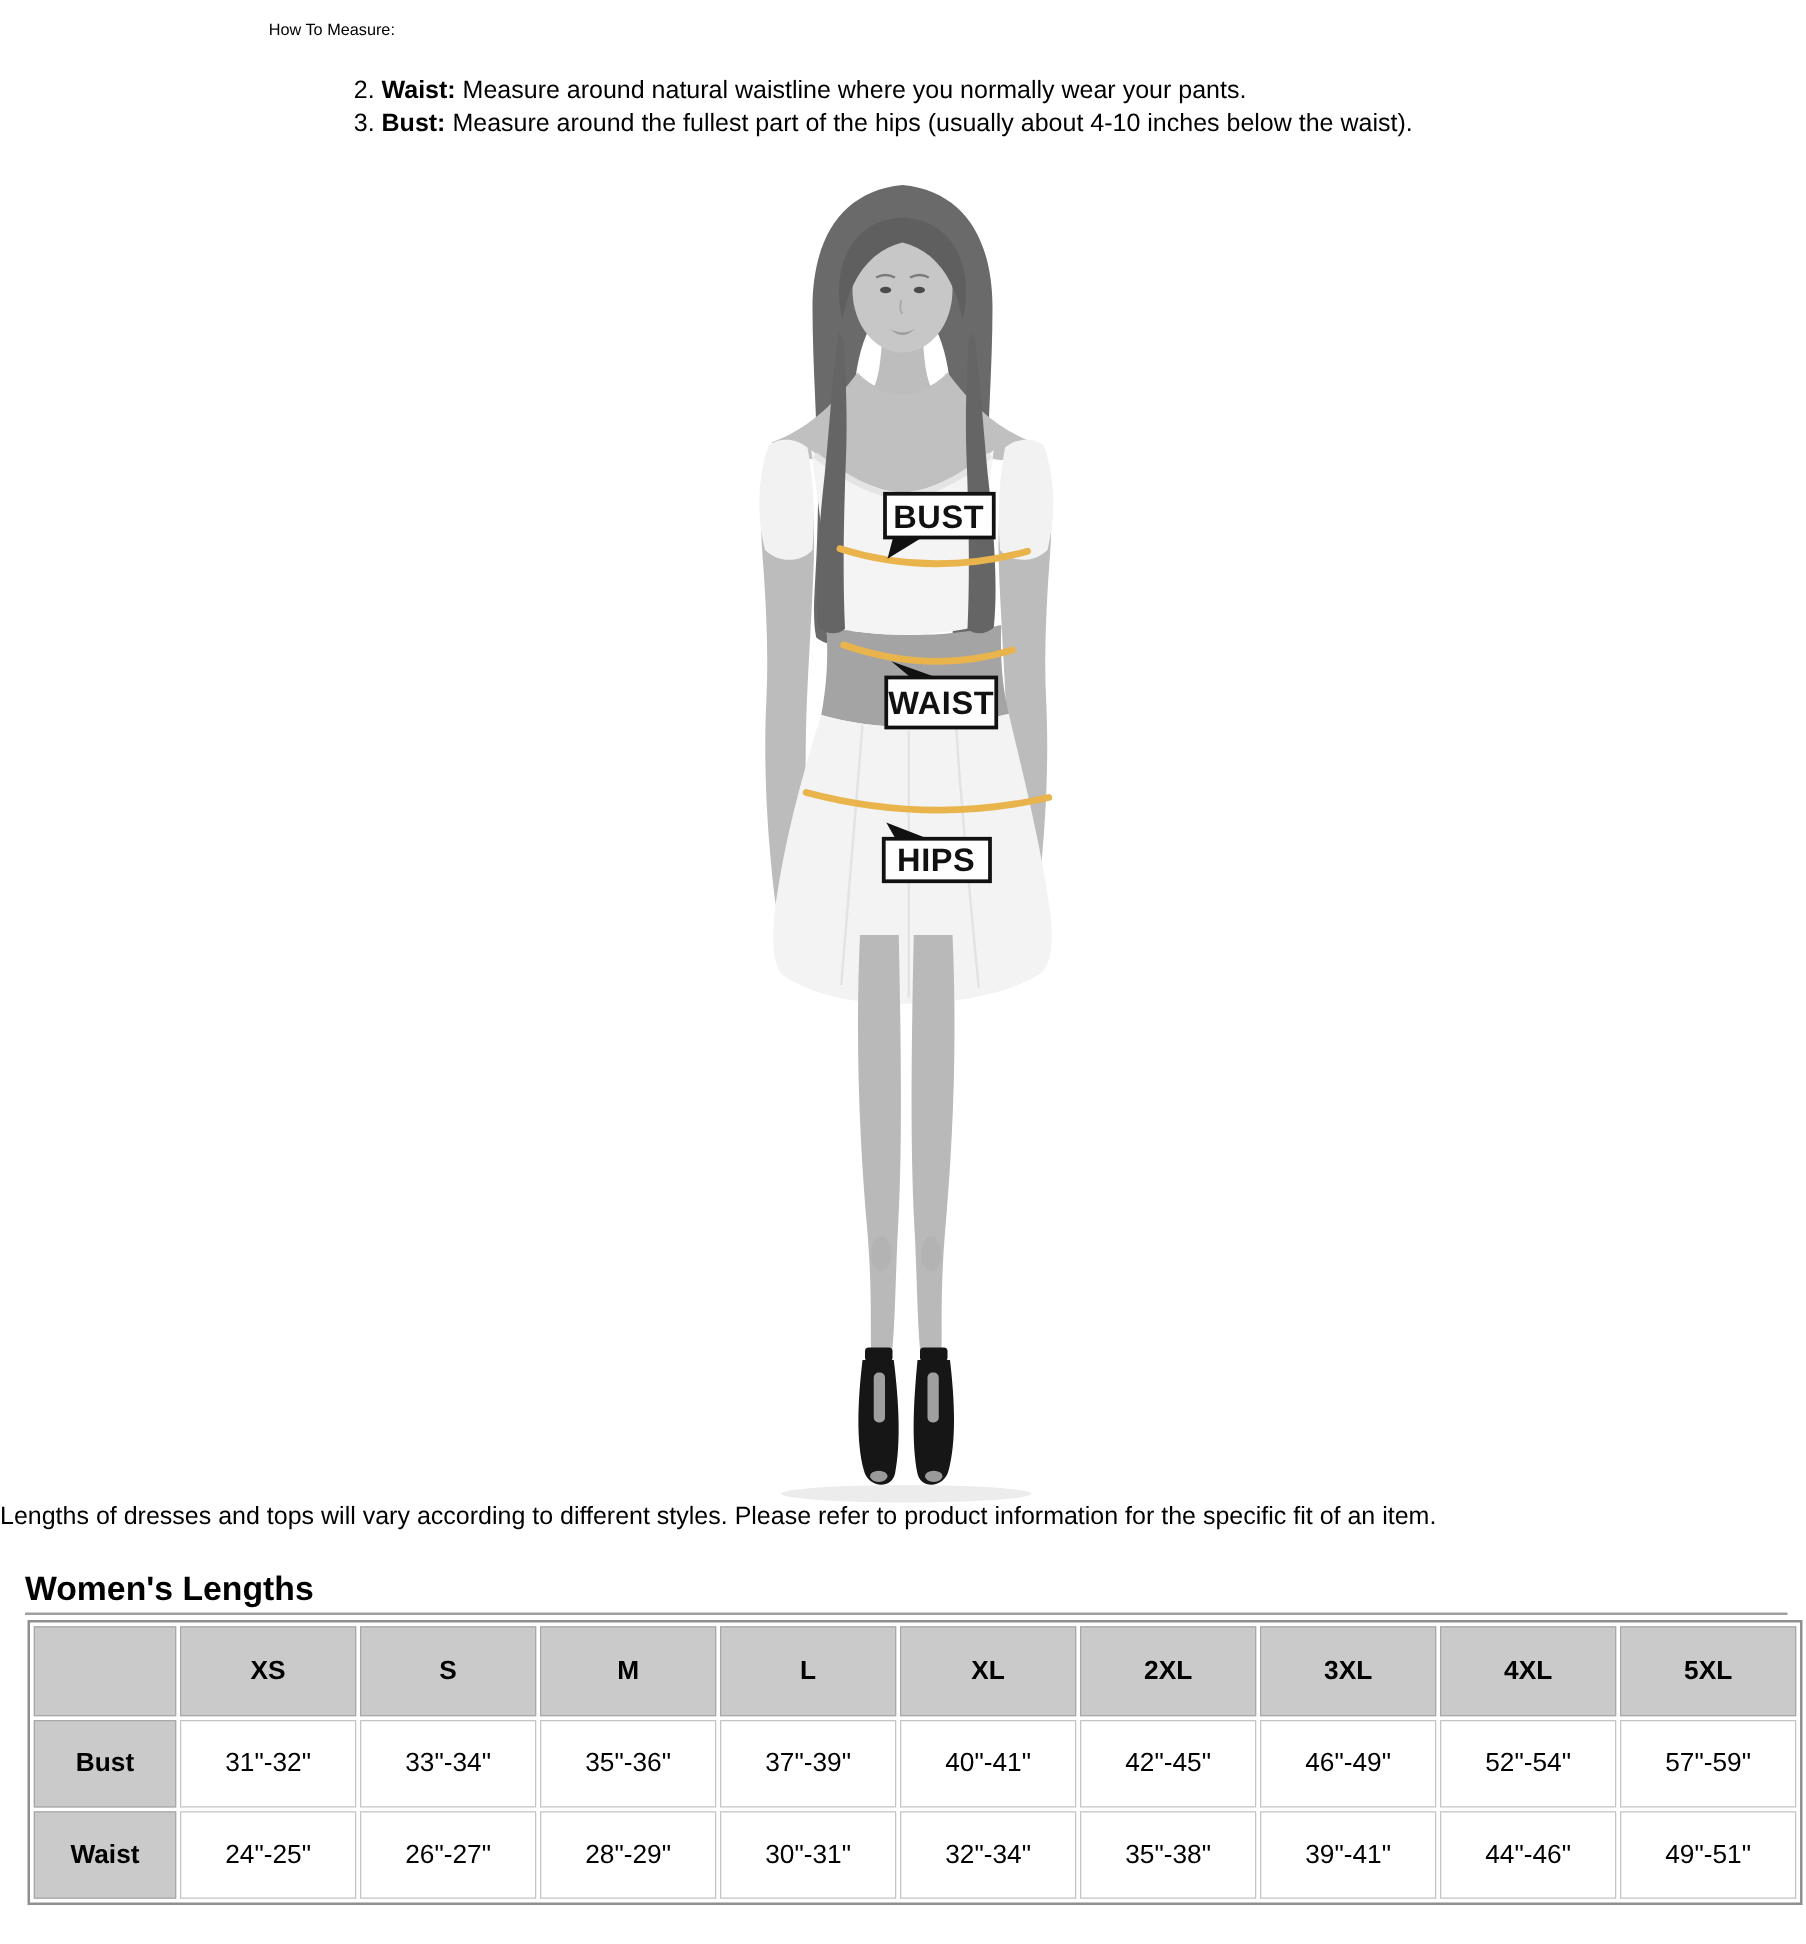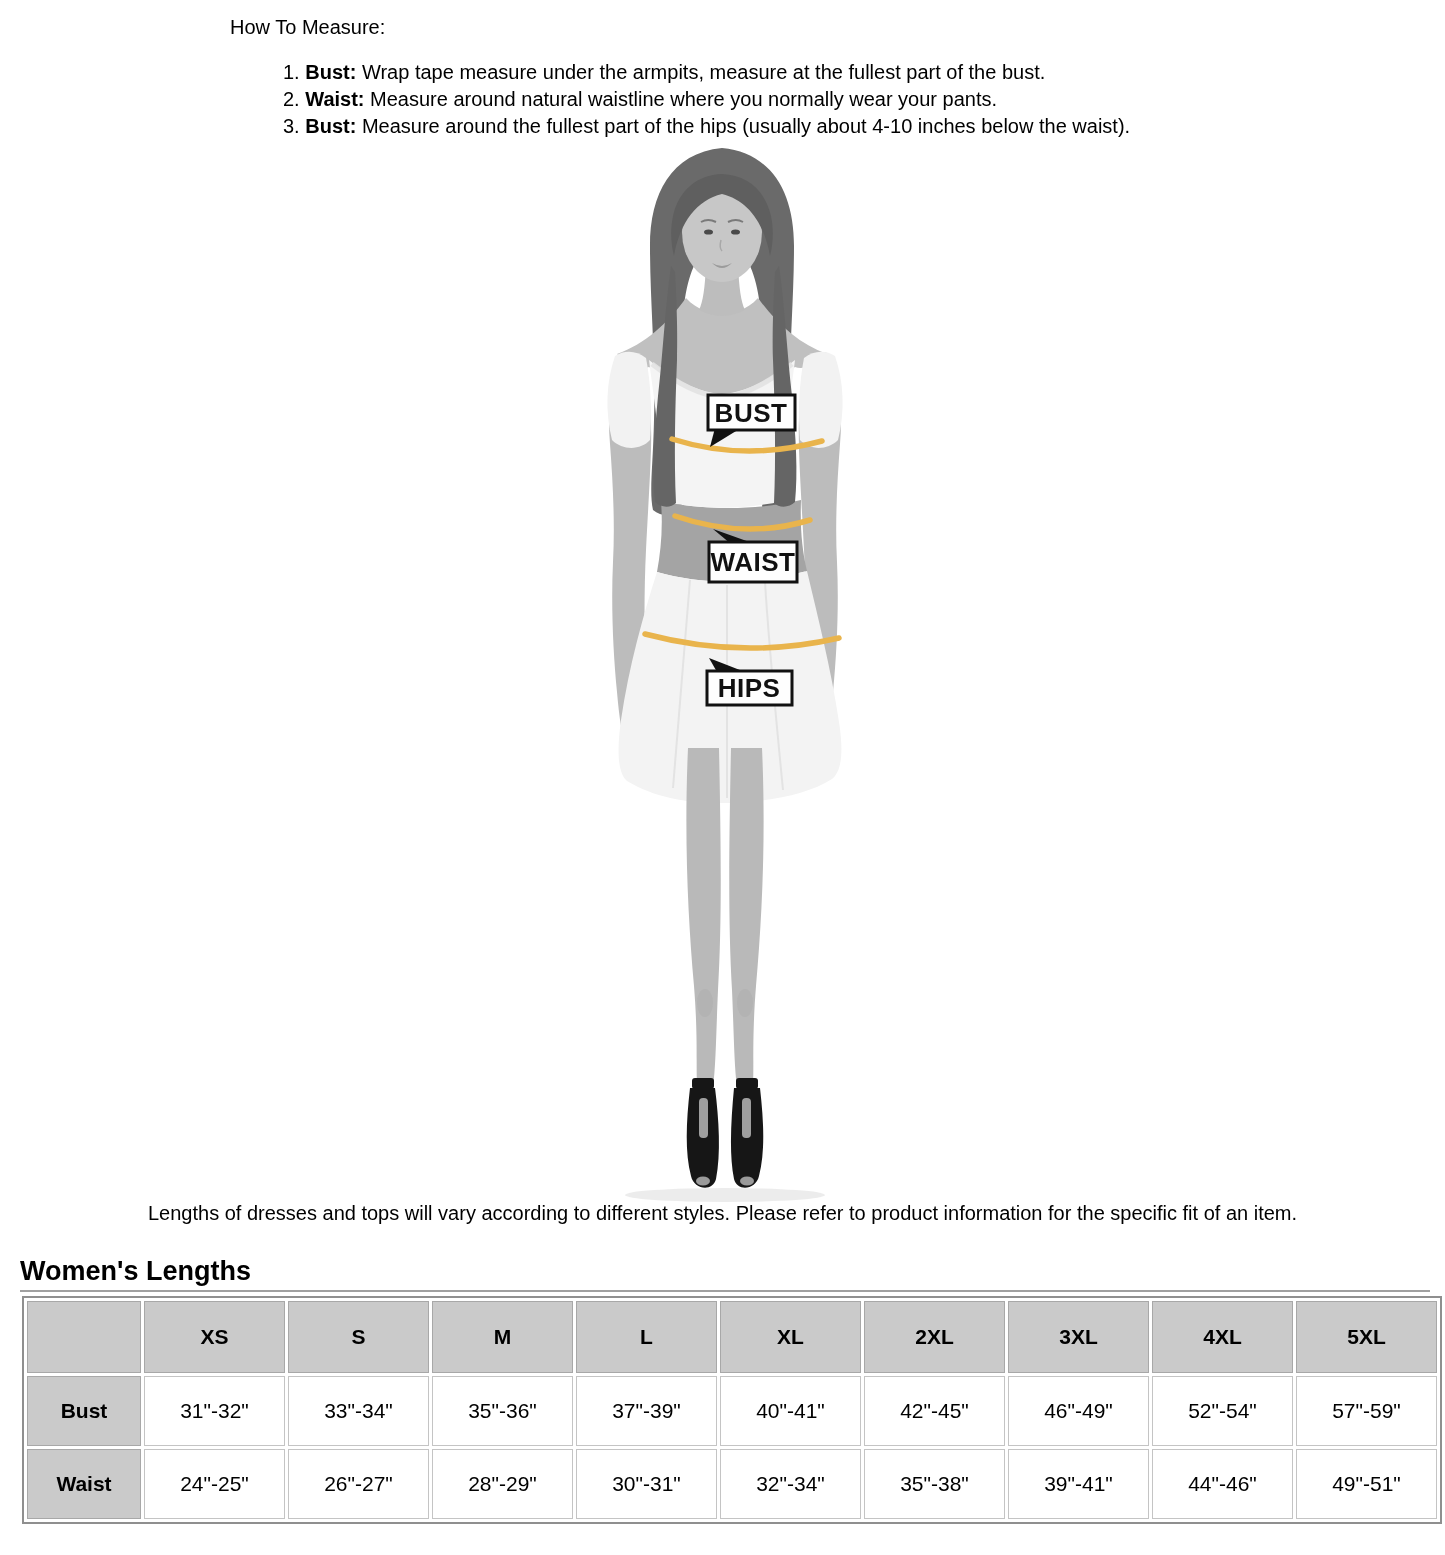--- a/index.html
+++ b/index.html
@@ -1,25 +1,25 @@
 <!DOCTYPE html>
 <html><head>
 <meta charset="utf-8">
 <style>
   html,body{margin:0;padding:0;}
   body{
     width:1445px;height:1555px;position:relative;background:#ffffff;
     font-family:"Liberation Sans", sans-serif;color:#000;overflow:hidden;
   }
-  .howto-title{position:absolute;left:230px;top:16px;font-size:20px;}
+  .howto-title{position:absolute;left:215px;top:16px;font-size:13px;}
   .instructions{position:absolute;left:283px;top:59px;font-size:20px;line-height:27px;}
   .instr-item{white-space:nowrap;}
   .instr-label{font-weight:bold;}
   .figure-wrap{position:absolute;left:555px;top:148px;width:350px;height:1062px;}
-  .note{position:absolute;left:0;top:1202px;width:1445px;text-align:center;font-size:20px;}
+  .note{position:absolute;left:0;top:1202px;width:1445px;text-align:left;font-size:20px;}
   .apparel-heading{position:absolute;left:20px;top:1256px;font-size:27px;font-weight:bold;}
   .heading-rule{position:absolute;left:20px;top:1290px;width:1410px;height:0;border-top:2px solid #a0a0a0;}
   .size-table{
     position:absolute;left:22px;top:1296px;
     border-collapse:separate;border-spacing:3px;
     border:2px solid #8f8f8f;background:#fff;table-layout:fixed;
   }
   .size-table th,.size-table td{
     text-align:center;vertical-align:middle;font-size:21px;padding:0;
   }
@@ -33,25 +33,20 @@
     font-family:"Liberation Sans", sans-serif;font-weight:bold;font-size:26px;
     letter-spacing:0.5px;fill:#111;
   }
 </style>
 </head>
 <body>
 
 <div class="howto-title">How To Measure:</div>
 
 <div class="instructions">
-  <div class="instr-item">
-    <span>1.</span>
-    <span class="instr-label">Bust:</span>
-    <span>Wrap tape measure under the armpits, measure at the fullest part of the bust.</span>
-  </div>
   <div class="instr-item">
     <span>2.</span>
     <span class="instr-label">Waist:</span>
     <span>Measure around natural waistline where you normally wear your pants.</span>
   </div>
   <div class="instr-item">
     <span>3.</span>
     <span class="instr-label">Bust:</span>
     <span>Measure around the fullest part of the hips (usually about 4-10 inches below the waist).</span>
   </div>

